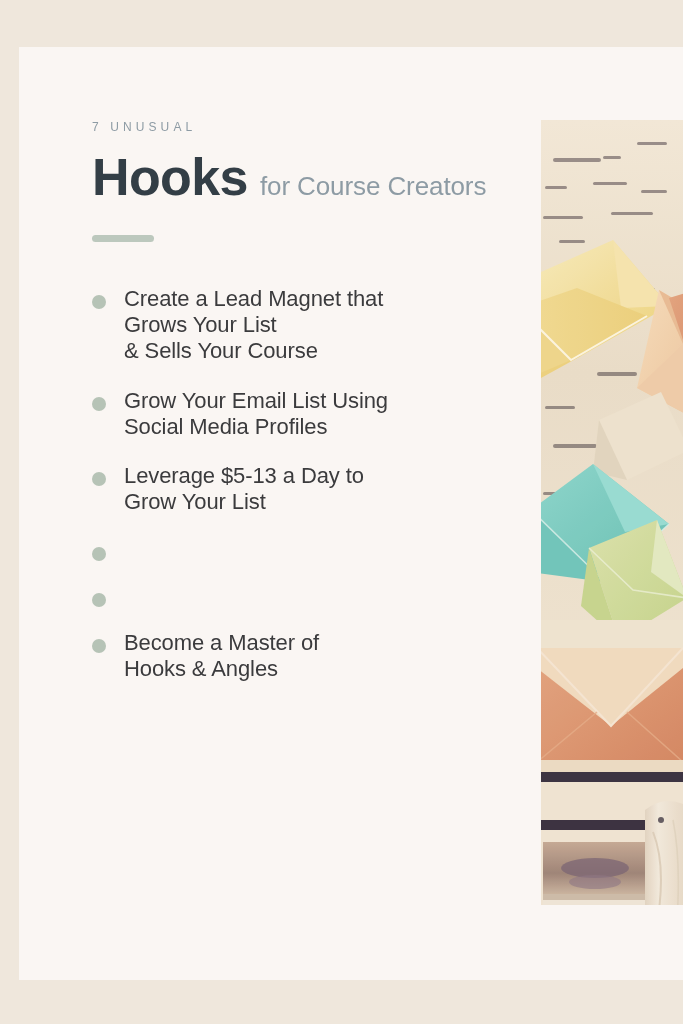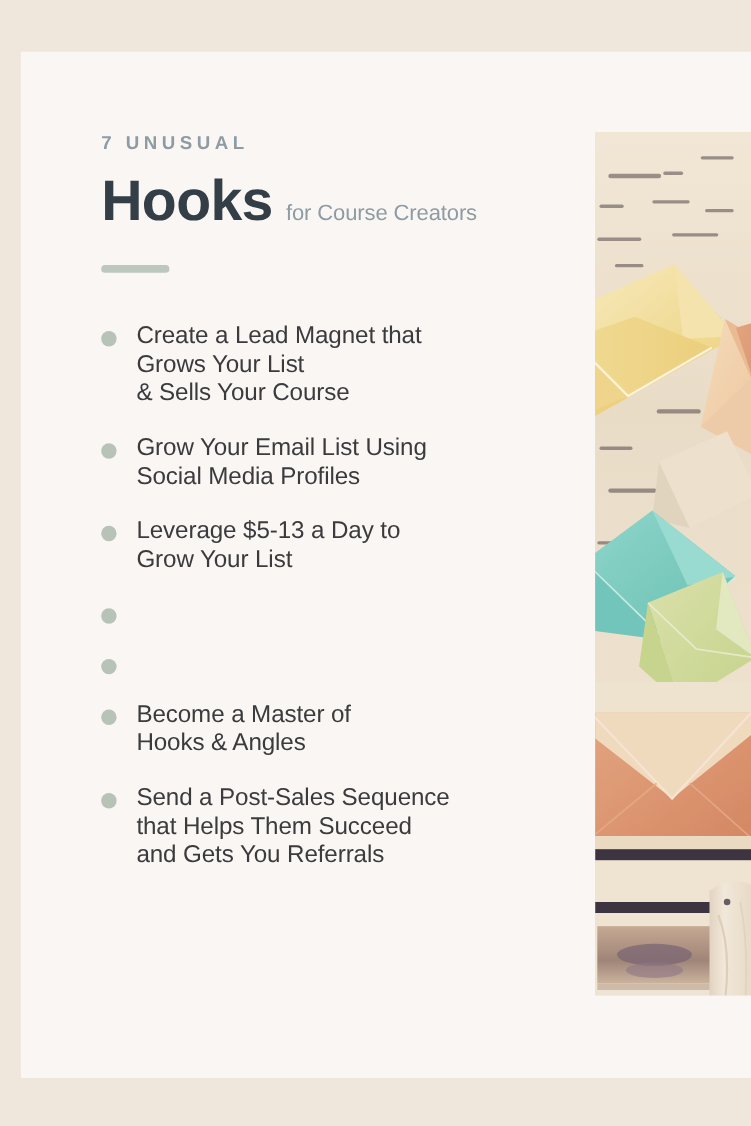--- a/index.html
+++ b/index.html
@@ -33,23 +33,23 @@
 
   
   #text-col {
     position: absolute;
     left: 73px;
     top: 73px;
     width: 430px;
   }
 
   .eyebrow {
-    font-size: 17px;
+    font-size: 12px;
     letter-spacing: 4.1px;
-    font-weight: 700;
+    font-weight: 400;
     color: #8d9ba4;
     margin: 0 0 16px 0;
     line-height: 1.2;
   }
 
   .title-block {
     margin: 0;
     padding: 0;
   }
   .title-line {
@@ -61,21 +61,21 @@
     margin: 0;
     white-space: nowrap;
   }
   .title-line2 {
     display: flex;
     align-items: baseline;
     gap: 12px;
     white-space: nowrap;
   }
   .subtitle {
-    font-size: 20px;
+    font-size: 26px;
     font-weight: 400;
     color: #8d9ba4;
     letter-spacing: -0.1px;
   }
 
   .divider {
     margin-top: 29px;
     width: 62px;
     height: 7px;
     border-radius: 4px;
@@ -165,26 +165,20 @@
         <li>
           <span class="bullet-dot"></span>
         </li>
         <li>
           <span class="bullet-dot"></span>
         </li>
         <li>
           <span class="bullet-dot"></span>
           <span class="tip-text">Become a Master of
 Hooks &amp; Angles</span>
-        </li>
-        <li>
-          <span class="bullet-dot"></span>
-          <span class="tip-text">Send a Post-Sales Sequence
-that Helps Them Succeed
-and Gets You Referrals</span>
         </li>
       </ul>
     </div>
 
     <div id="photo-panel">
       <svg width="142" height="785" viewBox="0 0 142 785" xmlns="http://www.w3.org/2000/svg">
         <defs>
           <linearGradient id="wallgrad" x1="0" y1="0" x2="0" y2="1">
             <stop offset="0%" stop-color="#f4ead9"></stop>
             <stop offset="45%" stop-color="#eadfc9"></stop>

